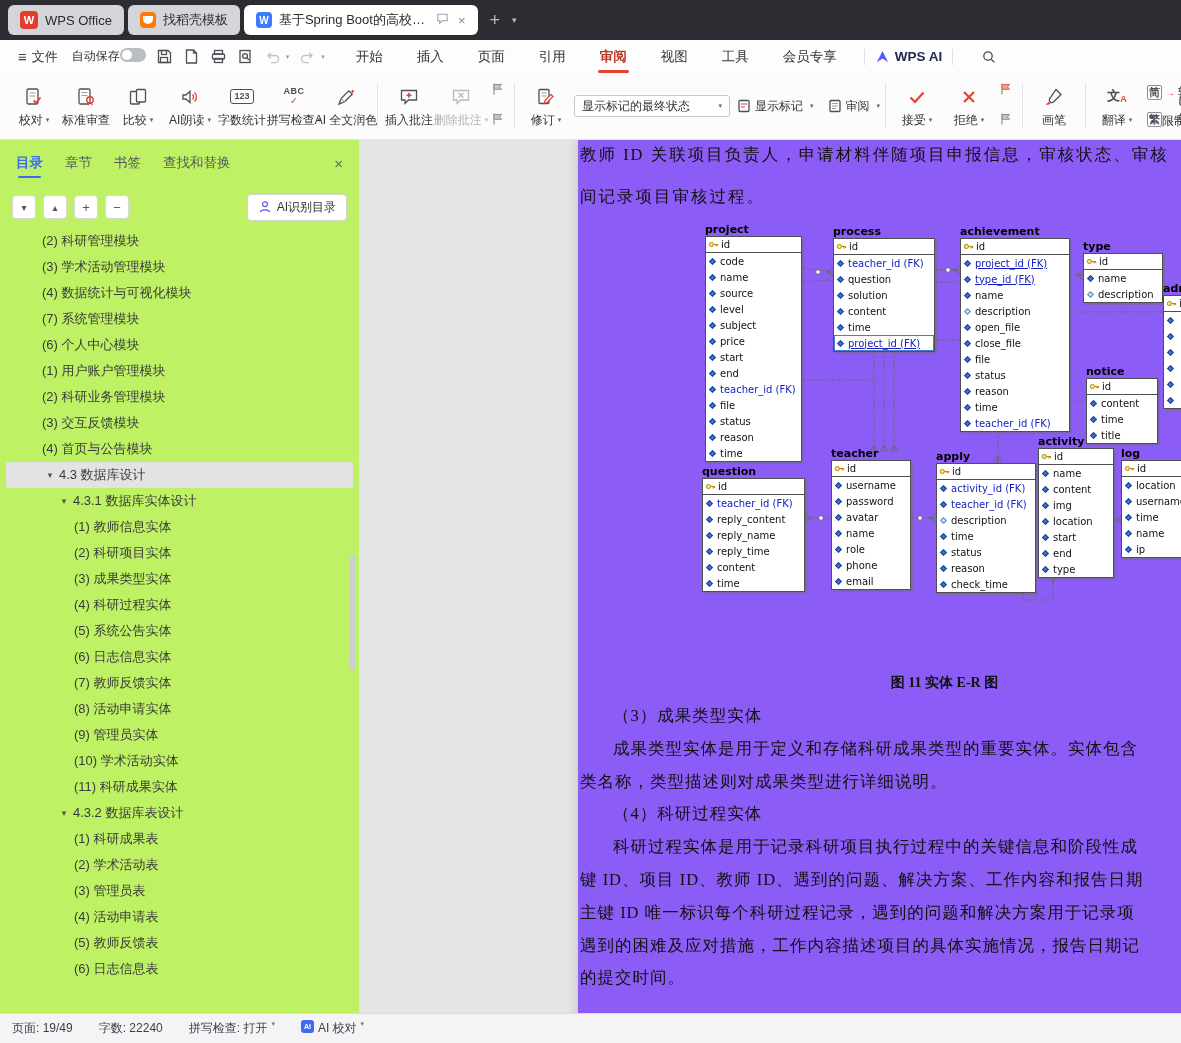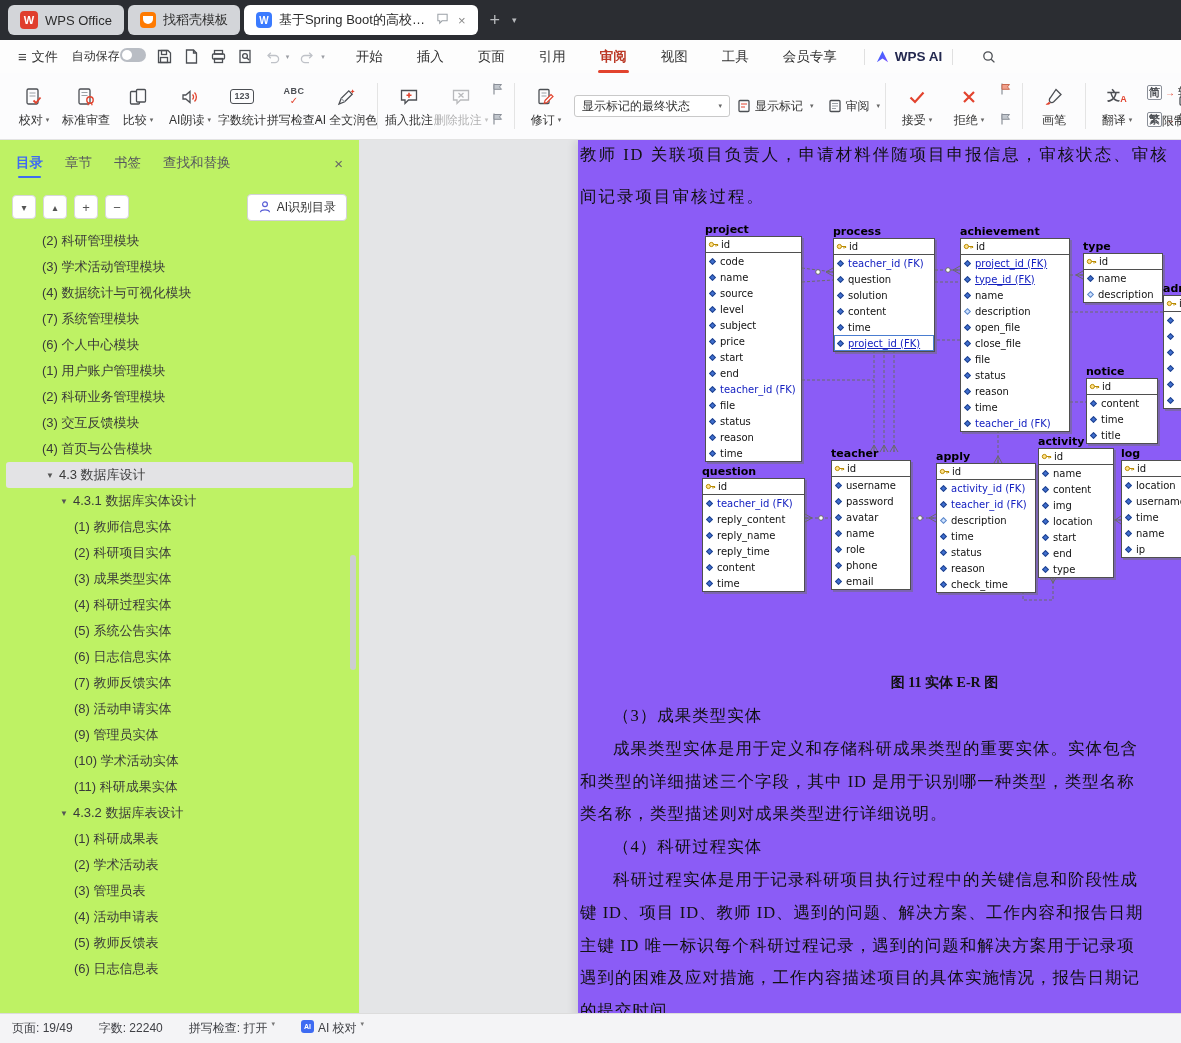--- a/index.html
+++ b/index.html
@@ -1078,21 +1078,20 @@
                   <span class="fname">ip</span>
                 </div>
               </div>
             </div>
           </div>
 
         <div class="fig-caption">图 11 实体 E-R 图</div>
         <div class="body-text" id="body-text">
             <div class="doc-line indent">（3）成果类型实体</div>
             <div class="doc-line indent">成果类型实体是用于定义和存储科研成果类型的重要实体。实体包含</div>
-            <div class="doc-line">和类型的详细描述三个字段，其中 ID 是用于识别哪一种类型，类型名称</div>
             <div class="doc-line">类名称，类型描述则对成果类型进行详细说明。</div>
             <div class="doc-line indent">（4）科研过程实体</div>
             <div class="doc-line indent">科研过程实体是用于记录科研项目执行过程中的关键信息和阶段性成</div>
             <div class="doc-line">键 ID、项目 ID、教师 ID、遇到的问题、解决方案、工作内容和报告日期</div>
             <div class="doc-line">主键 ID 唯一标识每个科研过程记录，遇到的问题和解决方案用于记录项</div>
             <div class="doc-line">遇到的困难及应对措施，工作内容描述项目的具体实施情况，报告日期记</div>
             <div class="doc-line">的提交时间。</div>
           </div>
       </div>
     </div>

